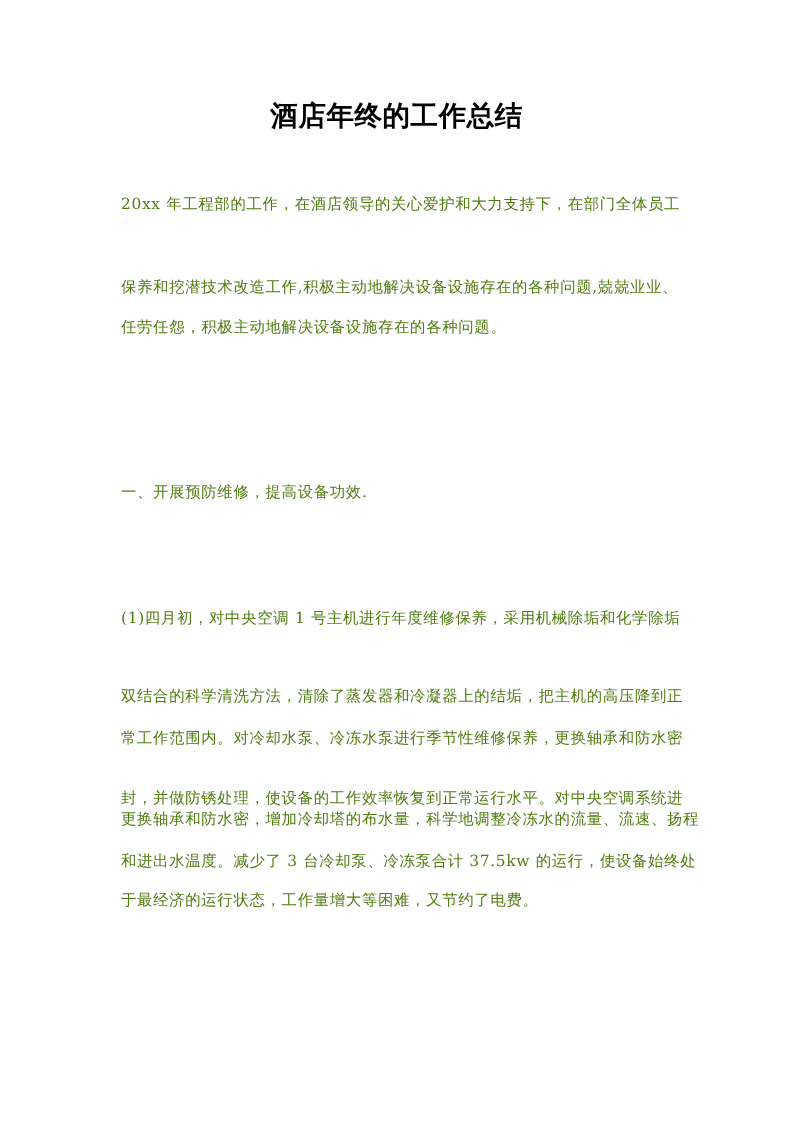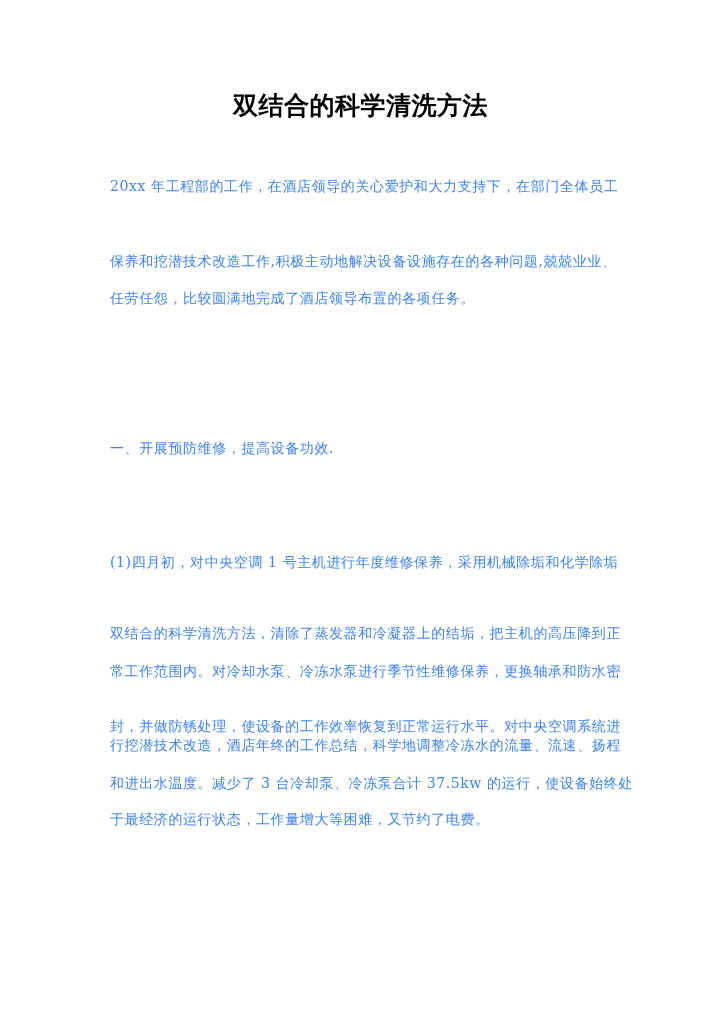--- a/index.html
+++ b/index.html
@@ -32,36 +32,36 @@
       font-weight: bold;
       letter-spacing: 0.5px;
       color: #000000;
     }
     .line {
       position: absolute;
       left: 110px;
       font-size: 14px;
       line-height: 20px;
       white-space: nowrap;
-      color: #3b82f6;
+      color: #4d7c0f;
       letter-spacing: 0.6px;
     }
   </style>
 </head>
 <body>
 
 <div class="page">
-  <div class="title">双结合的科学清洗方法</div>
+  <div class="title">酒店年终的工作总结</div>
 
   <div class="line" style="top:176px"> 20xx 年工程部的工作，在酒店领导的关心爱护和大力支持下，在部门全体员工</div>
   <div class="line" style="top:251px">保养和挖潜技术改造工作,积极主动地解决设备设施存在的各种问题,兢兢业业、</div>
-  <div class="line" style="top:288px">任劳任怨，比较圆满地完成了酒店领导布置的各项任务。</div>
+  <div class="line" style="top:288px">任劳任怨，积极主动地解决设备设施存在的各种问题。</div>
 
   <div class="line" style="top:438px"> 一、开展预防维修，提高设备功效.</div>
 
   <div class="line" style="top:552px"> (1)四月初，对中央空调 1 号主机进行年度维修保养，采用机械除垢和化学除垢</div>
   <div class="line" style="top:661px">常工作范围内。对冷却水泵、冷冻水泵进行季节性维修保养，更换轴承和防水密</div>
   <div class="line" style="top:623px">双结合的科学清洗方法，清除了蒸发器和冷凝器上的结垢，把主机的高压降到正</div>
   <div class="line" style="top:716px">封，并做防锈处理，使设备的工作效率恢复到正常运行水平。对中央空调系统进</div>
-  <div class="line" style="top:735px">行挖潜技术改造，酒店年终的工作总结，科学地调整冷冻水的流量、流速、扬程</div>
+  <div class="line" style="top:735px">更换轴承和防水密，增加冷却塔的布水量，科学地调整冷冻水的流量、流速、扬程</div>
   <div class="line" style="top:773px">和进出水温度。减少了 3 台冷却泵、冷冻泵合计 37.5kw 的运行，使设备始终处</div>
   <div class="line" style="top:809px">于最经济的运行状态，工作量增大等困难，又节约了电费。</div>
 </div>
 
 </body></html>

